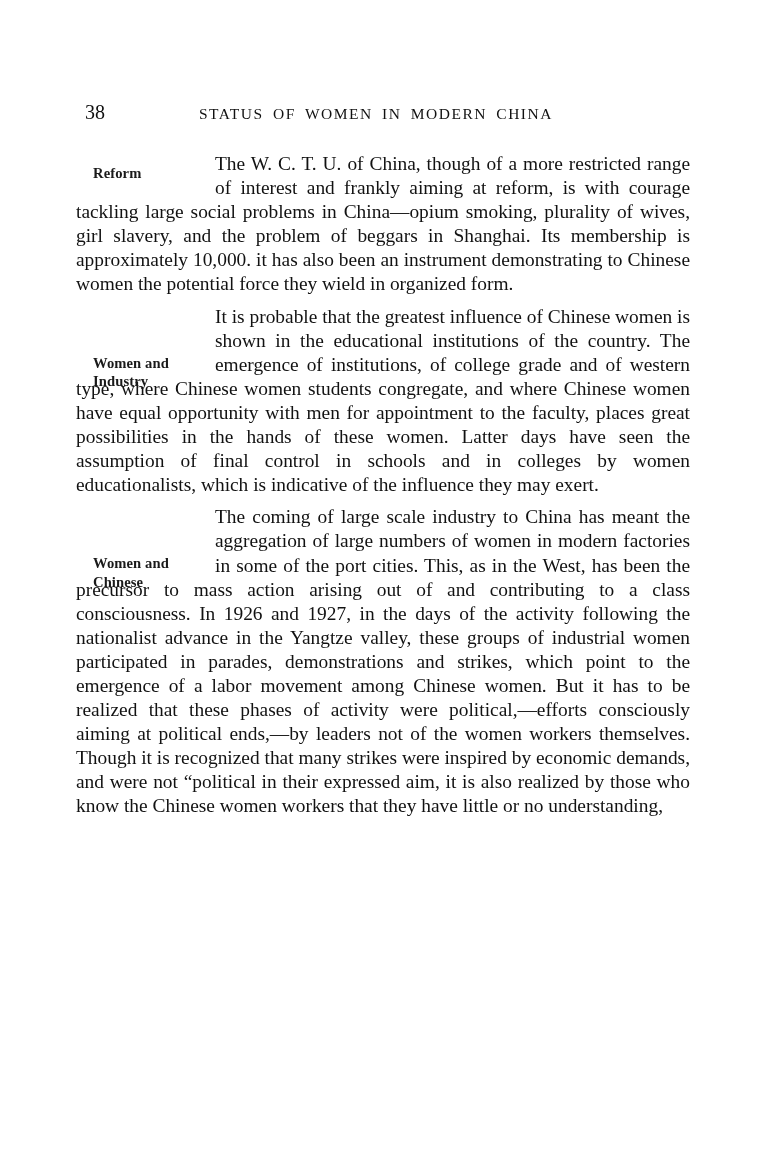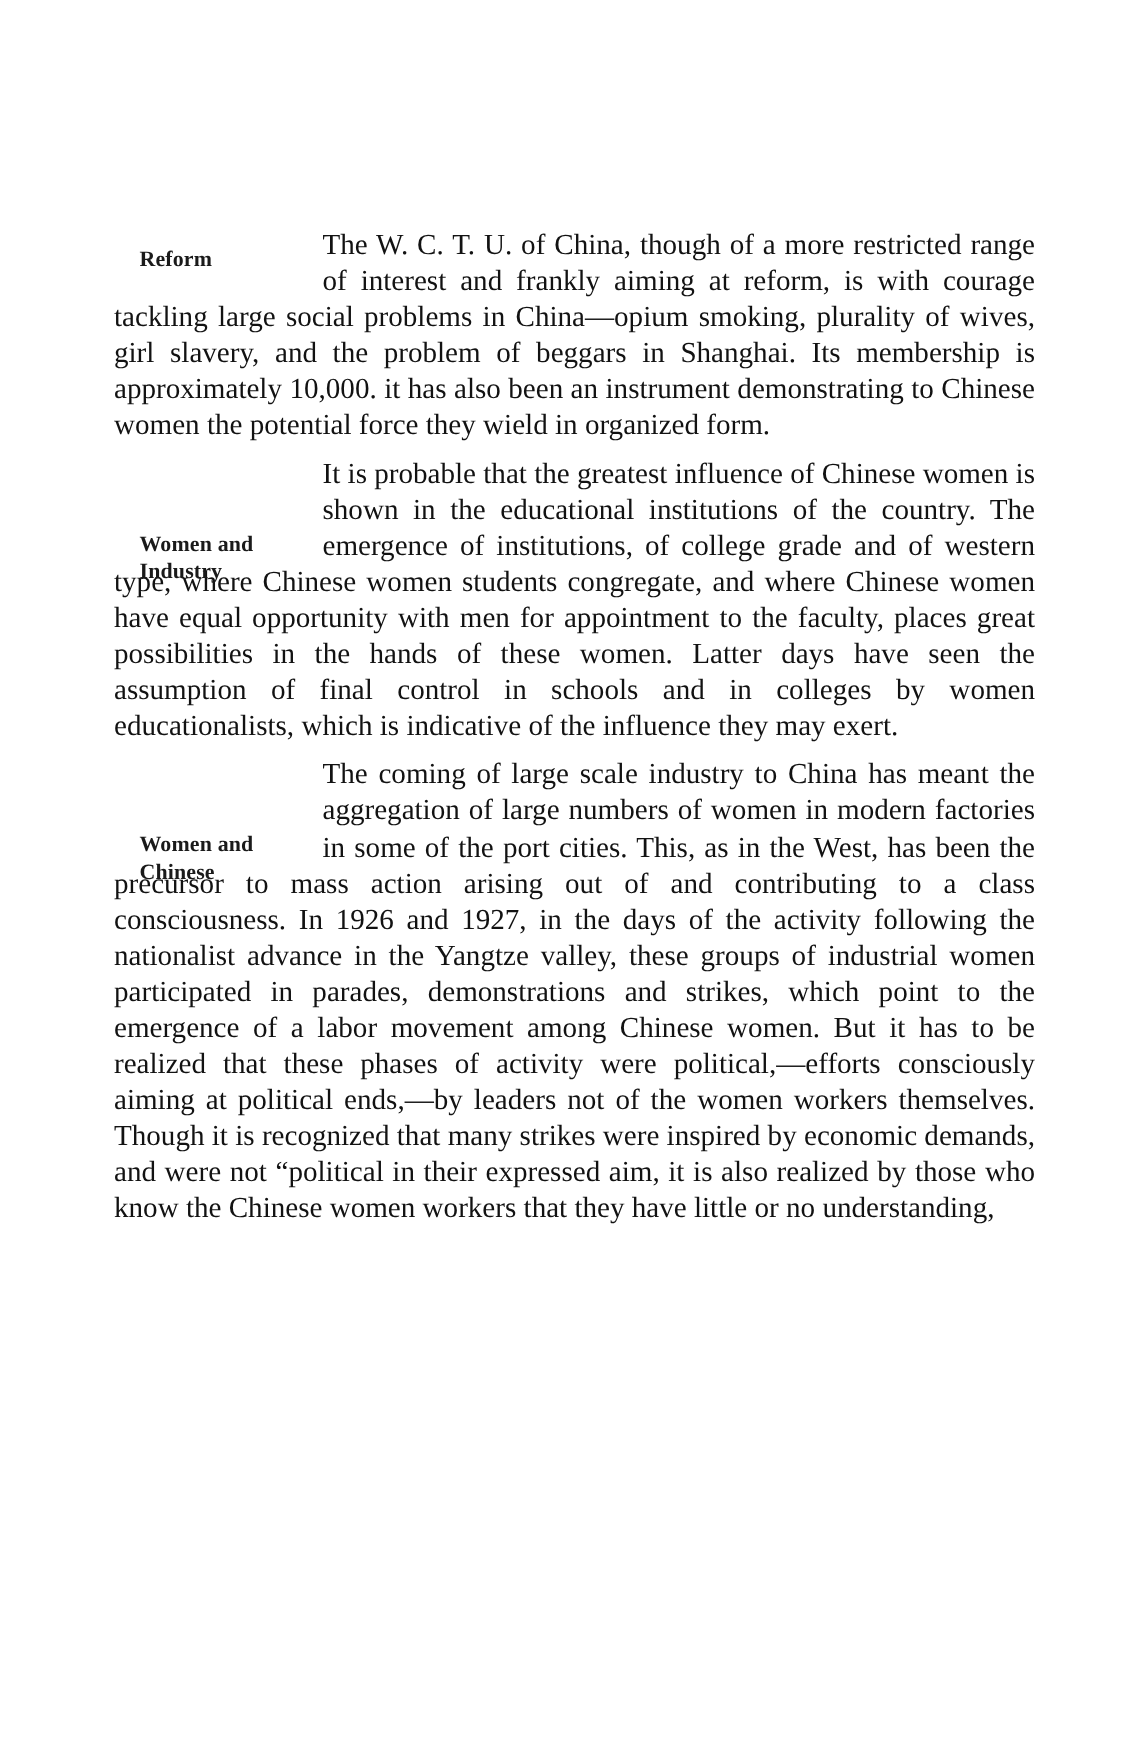--- a/index.html
+++ b/index.html
@@ -100,20 +100,24 @@
   .sidenote.one-line  { top: 12px; }
   .sidenote.two-lines { top: 21px; margin-top: 28px; }
 
   .sidenote .sn-line { display: block; white-space: nowrap; }
 </style>
 </head>
 <body>
 
 <div class="page">
 
+  <div class="running-head">
+    <span class="folio">38</span>
+    <span class="head-title">STATUS OF WOMEN IN MODERN CHINA</span>
+  </div>
 
   <div class="body-col">
 
 
     <p class="para has-note">
       <span class="sidenote one-line">
         <span class="sn-line">Reform</span>
       </span>
       <span>The W. C. T. U. of China, though of a more restricted range of interest and frankly aiming at reform, is with courage tackling large social problems in China—opium smoking, plurality of wives, girl slavery, and the problem of beggars in Shanghai. Its membership is approximately 10,000. it has also been an instrument demonstrating to Chinese women the potential force they wield in organized form.</span>
     </p>

